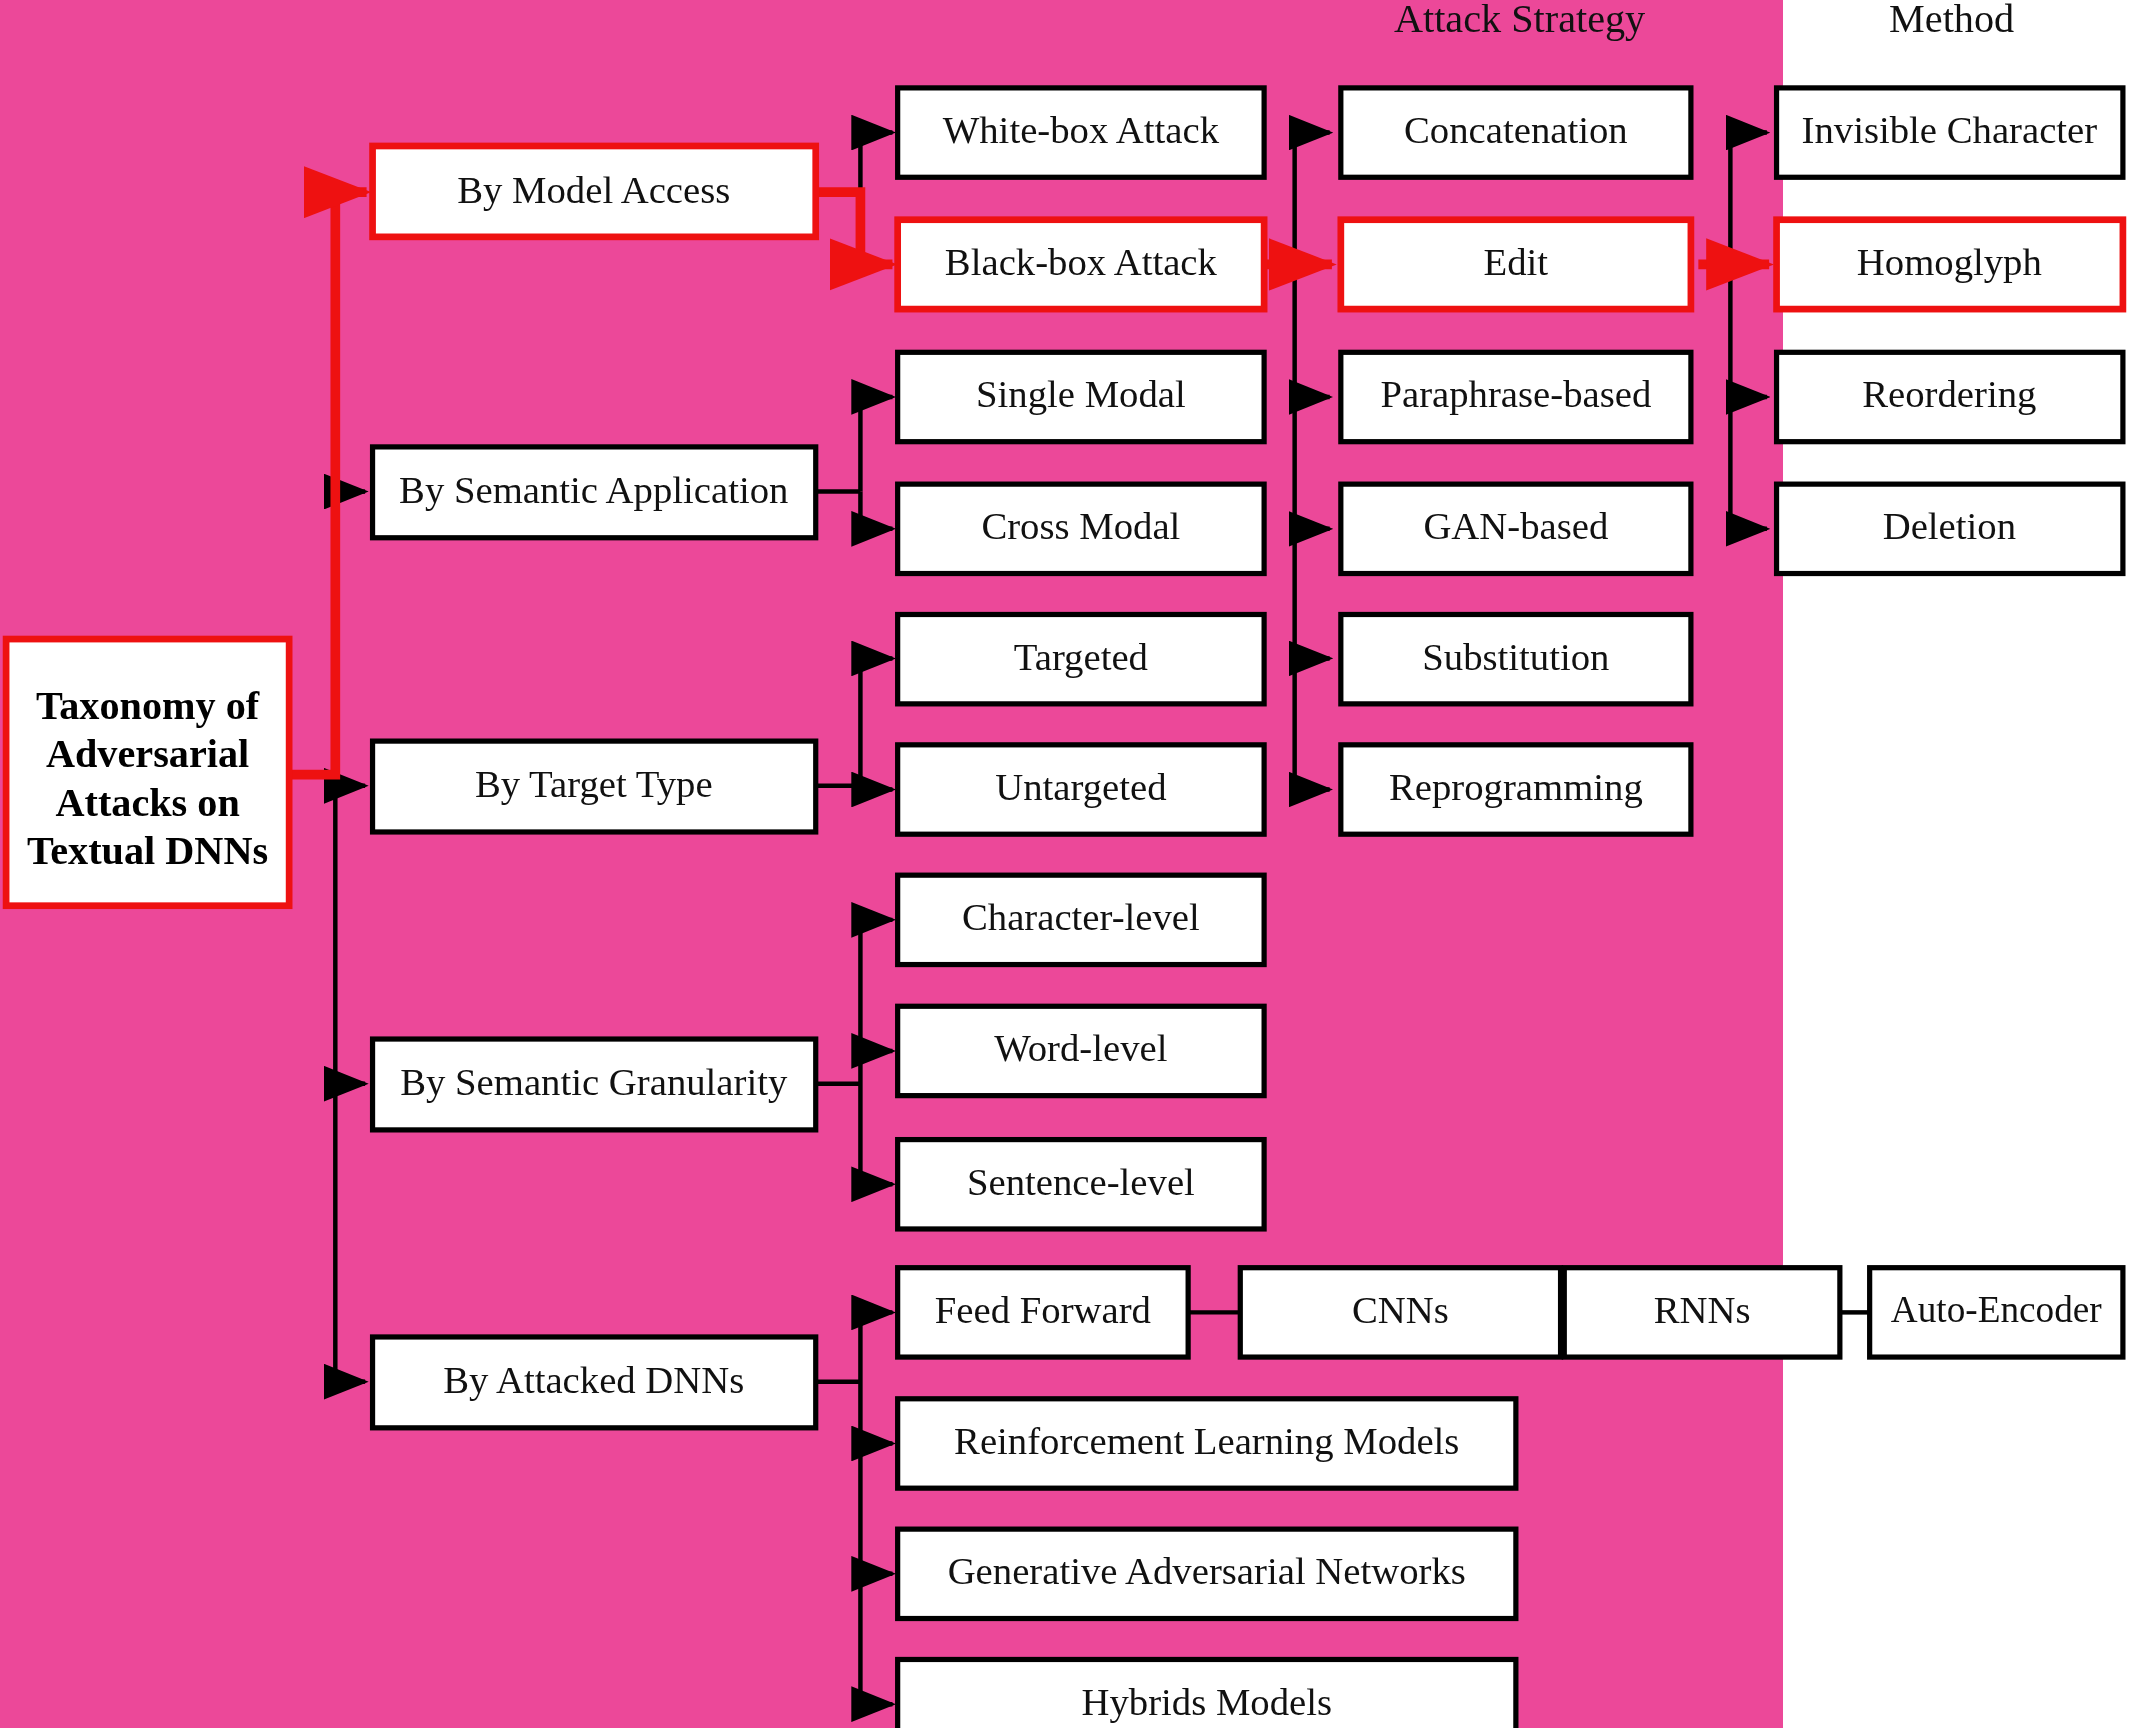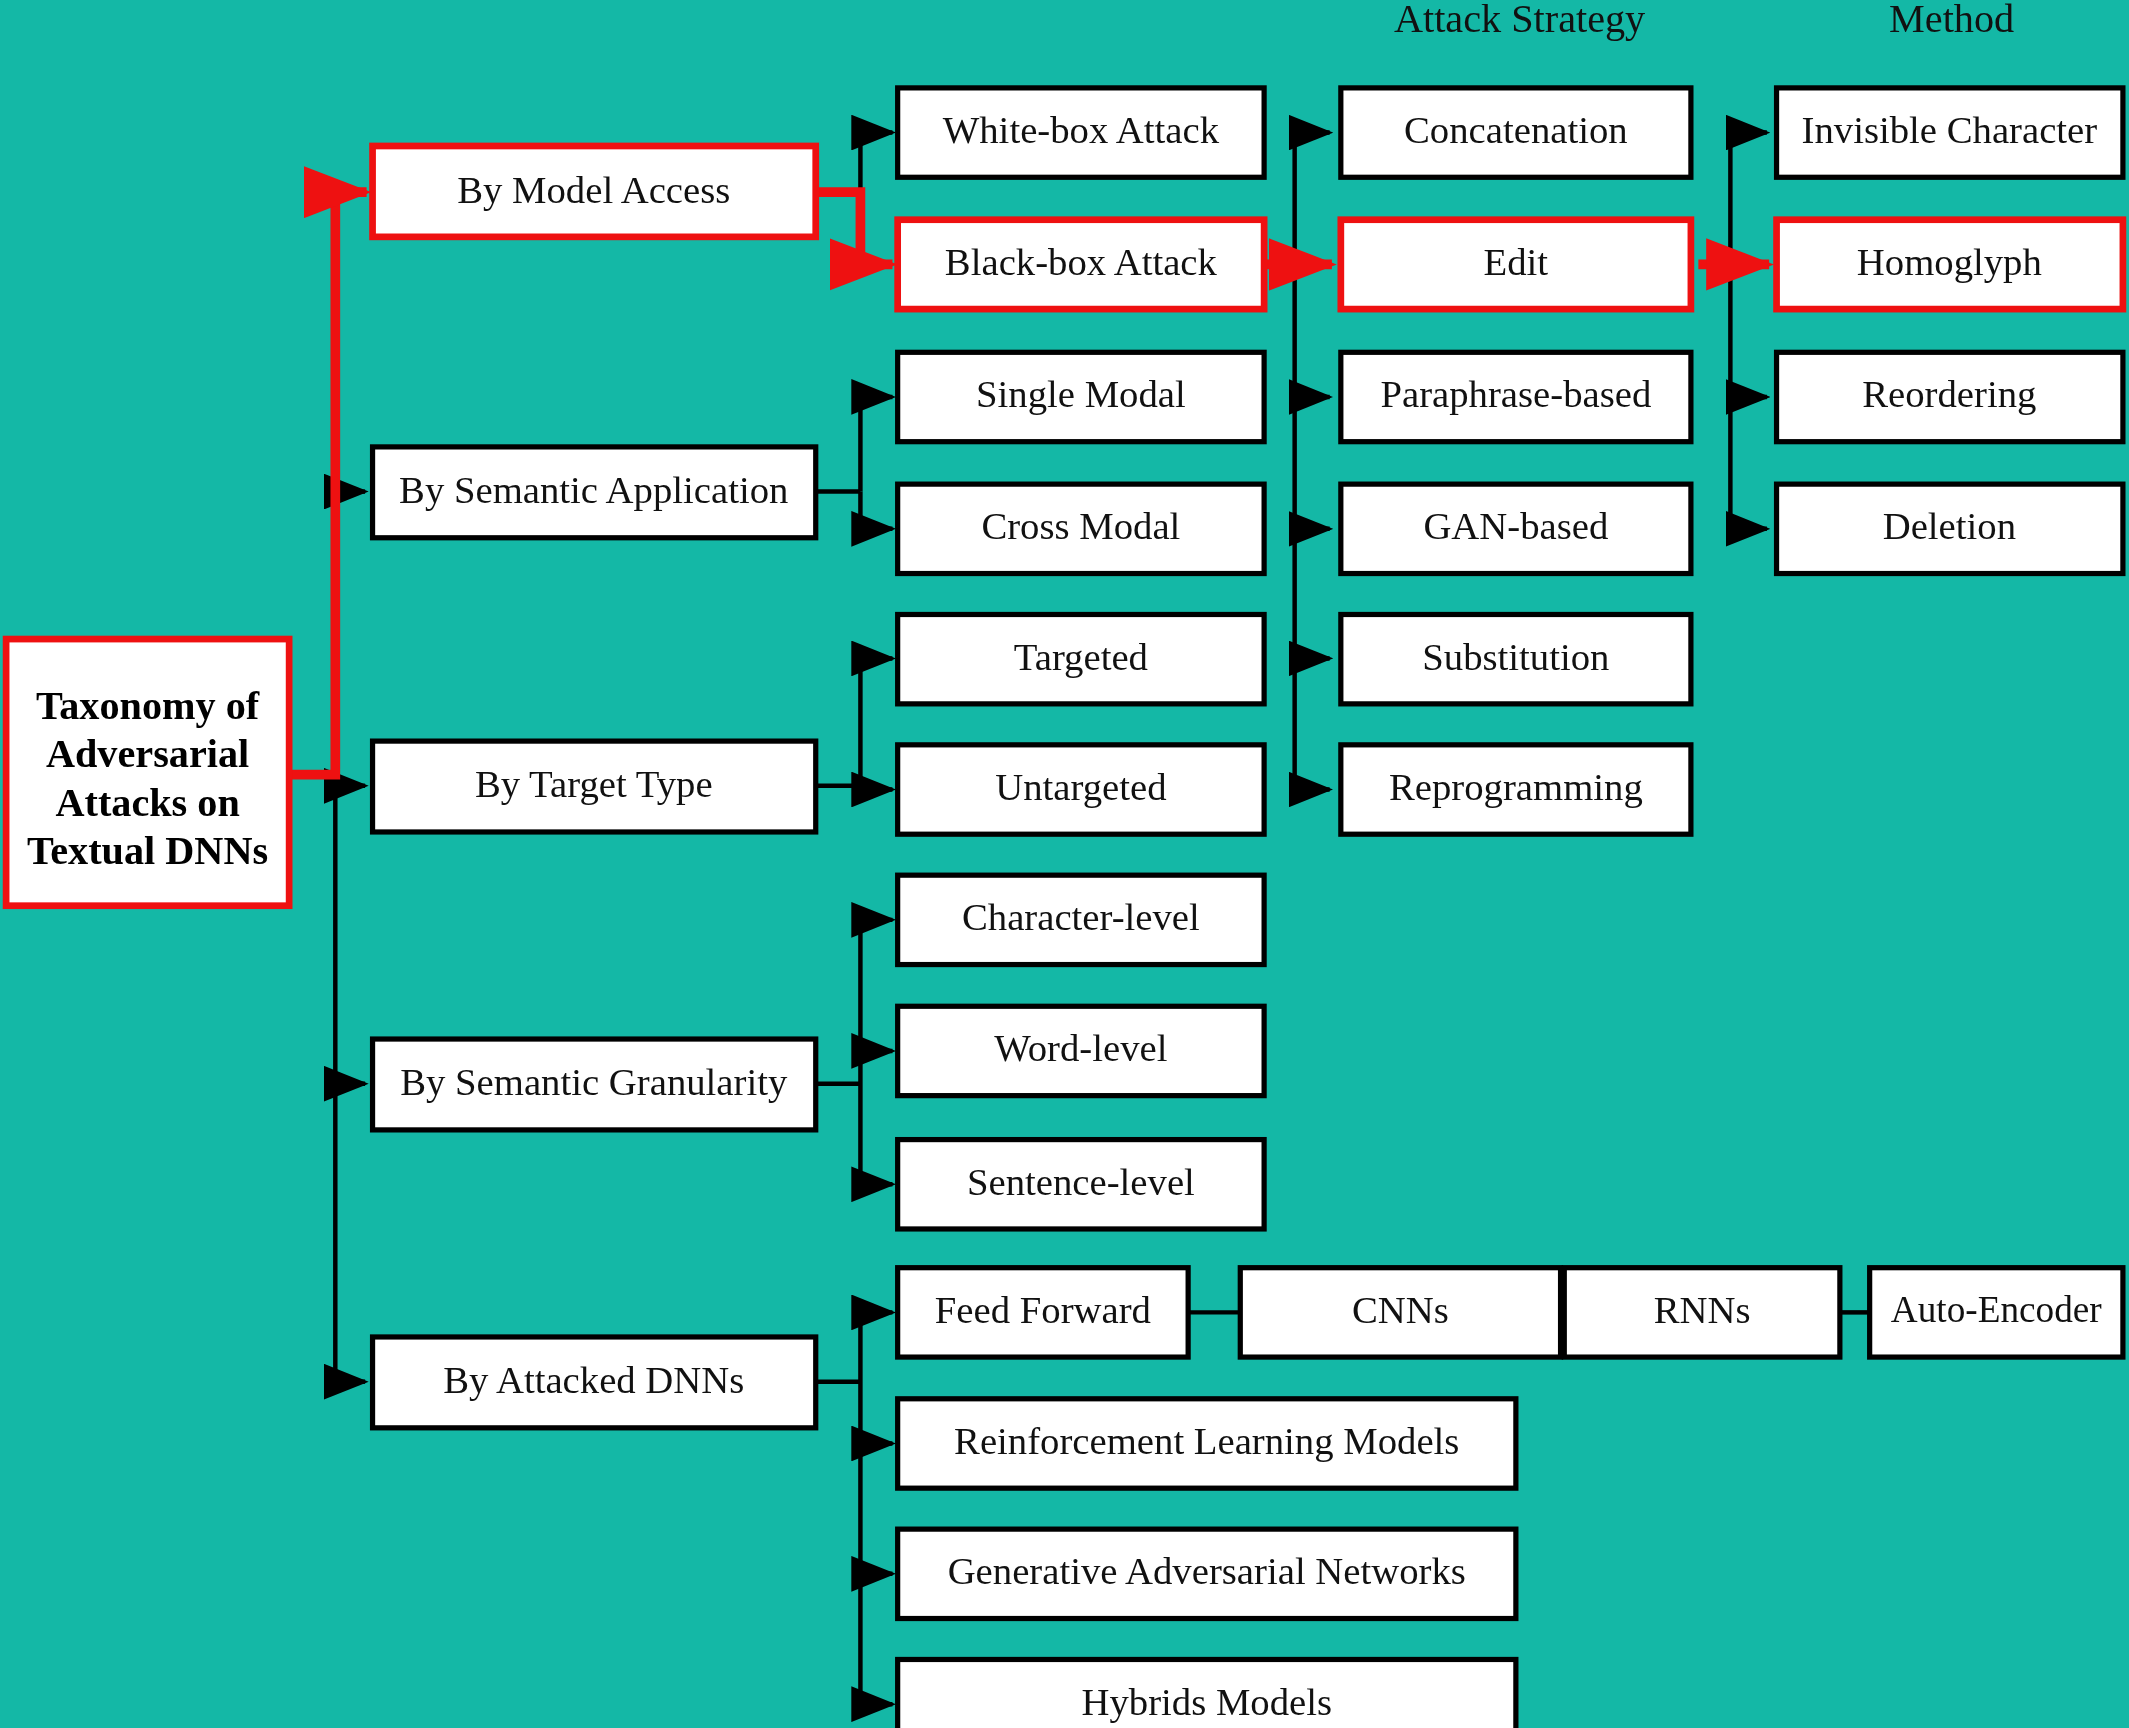--- a/index.html
+++ b/index.html
@@ -1,18 +1,18 @@
 <!DOCTYPE html>
 <html style="font-size:12px"><head>
 <meta charset="utf-8">
 <style>
   html,body{margin:0;padding:0;background:#ffffff;}
   body{width:2129px;height:1728px;overflow:hidden;
        font-family:"Liberation Serif","DejaVu Serif",serif;}
-  #stage{position:relative;width:2129px;height:1728px;background:#14b8a6;}
+  #stage{position:relative;width:1783px;height:1728px;background:#ec4899;}
   svg{position:absolute;left:0;top:0;width:2129px;height:1728px;}
   .bx{fill:#ffffff;stroke:#000000;stroke-width:7;}
   .bx.red{stroke:#ee1111;stroke-width:9;}
   .ln{stroke:#000000;stroke-width:6;fill:none;}
   .ln.red{stroke:#ee1111;stroke-width:13;}
   .lbl{font-family:"Liberation Serif","DejaVu Serif",serif;font-size:52px;fill:#111;
        text-anchor:middle;dominant-baseline:middle;}
   .lbl.small{font-size:50px;}
   .hdr{font-family:"Liberation Serif","DejaVu Serif",serif;font-size:54px;fill:#111;
        text-anchor:middle;dominant-baseline:middle;}

